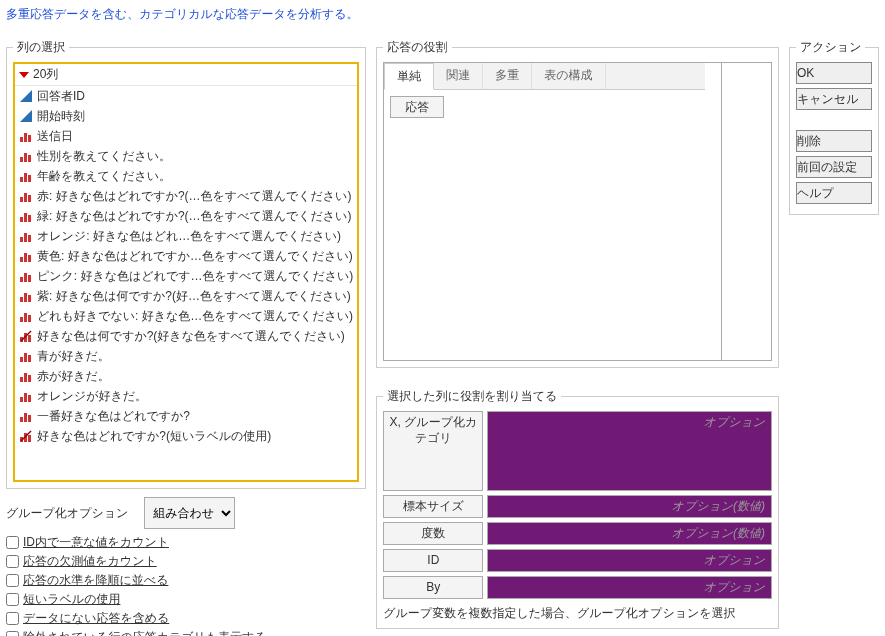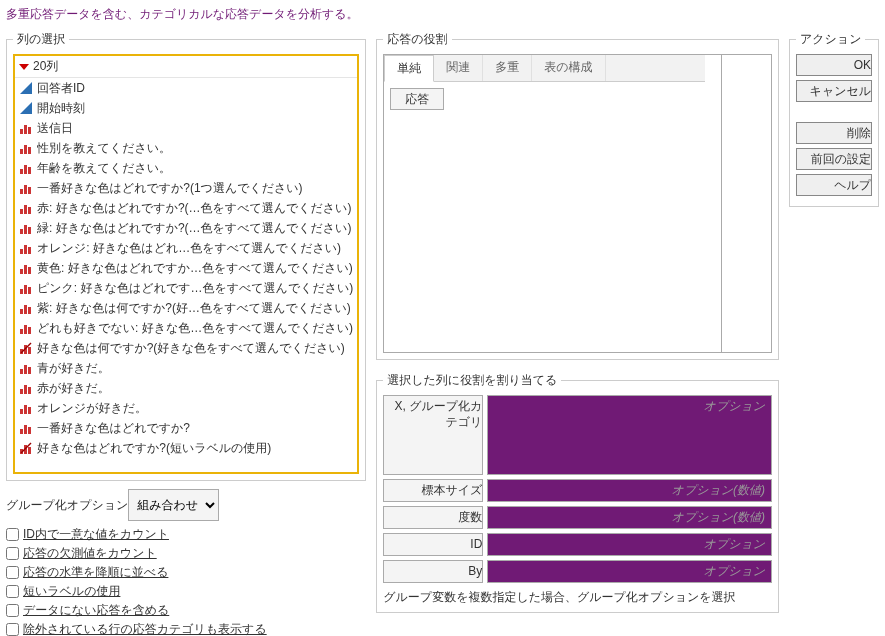--- a/index.html
+++ b/index.html
@@ -5,30 +5,30 @@
   * { box-sizing: border-box; }
   body {
     font-family: "Meiryo UI", "Yu Gothic UI", "MS PGothic", sans-serif;
     font-size: 12px;
     color: #333;
     margin: 0;
     padding: 6px;
     background: #fff;
     width: 885px;
   }
-  .top-desc { margin-bottom: 4px; color: #701a75; }
+  .top-desc { margin-bottom: 4px; color: #1d4ed8; }
   .main-cols { display: flex; gap: 10px; }
   .col-left { flex: 0 0 355px; display:flex; flex-direction:column; }
   .col-mid  { flex: 1; display:flex; flex-direction:column; }
   .col-right{ flex: 0 0 90px; }
 
   fieldset {
     border: 1px solid #ccc;
     padding: 6px;
-    margin: 4px 0 8px 0;
+    margin: 12px 0 8px 0;
     position: relative;
   }
   legend { padding: 0 4px; color: #333; }
 
   
   .list-box {
     border: 2px solid #eab308;
     background: #fff;
     height: 420px;
     overflow: auto;
@@ -52,21 +52,21 @@
     line-height:18px;
     white-space:nowrap;
     overflow:hidden;
     text-overflow: ellipsis;
   }
   .icon { width:14px; height:14px; flex:0 0 14px; display:inline-block; }
   .icon svg { width:14px; height:14px; display:block;}
   .txt { overflow:hidden; text-overflow:ellipsis; white-space:nowrap; }
 
   
-  .group-opt-row { display:flex; align-items:center; gap:0; margin-bottom:4px;}
+  .group-opt-row { display:flex; align-items:center; gap:16px; margin-bottom:4px;}
   select.combo {
     border:1px solid #aaa; background:#f4f4f4; font:inherit;
     height:32px; padding:0 4px;
   }
   .chk { display:flex; align-items:center; gap:4px; padding:1px 0;text-decoration:underline;}
   .chk input { margin:0; }
 
   
   .role-box { border:1px solid #aaa; background:#fff; display:flex;gap:16px; }
   .role-left { flex:1; display:flex; flex-direction:column; }
@@ -85,36 +85,36 @@
   }
   .role-body { padding:6px; min-height:270px; }
   .mini-btn {
     display:inline-block; border:1px solid #aaa;
     background:#f4f4f4; padding:2px 14px; line-height:16px;
   }
 
   
   .assign-row { display:flex; gap:4px; margin-bottom:4px; align-items:stretch;}
   .assign-btn {
-    flex:0 0 100px; text-align:right;
+    flex:0 0 100px; text-align:center;
     border:1px solid #aaa; background:#f4f4f4;
     padding:2px 0; line-height:16px;
   }
   .assign-box {
     flex:1; border:1px solid #aaa; background:#701a75;
     padding:2px 6px; color:#999; font-style:italic;text-align:right;
   }
   .assign-box.tall { height:80px; font-style:italic;}
   .assign-note { margin-top:6px; color:#333; }
 
   
   .action-btn {
     display:block; width:100%;
     border:1px solid #888; background:#efefef;
-    padding:2px 0; margin-bottom:4px; text-align:right;
+    padding:2px 0; margin-bottom:4px; text-align:left;
     line-height:16px;
   }
   .action-gap { height:16px; }
 
 </style>
 </head>
 <body>
 
 <div class="top-desc">多重応答データを含む、カテゴリカルな応答データを分析する。</div>
 
@@ -167,30 +167,20 @@
             </div>
             <div class="list-item">
               <span class="icon">
                 <svg viewBox="0 0 14 14">
                   <rect x="1" y="8" width="3" height="5" fill="#c33"></rect>
                   <rect x="5" y="4" width="3" height="9" fill="#c33"></rect>
                   <rect x="9" y="6" width="3" height="7" fill="#c33"></rect>
                 </svg>
               </span>
               <span class="txt">年齢を教えてください。</span>
-            </div>
-            <div class="list-item">
-              <span class="icon">
-                <svg viewBox="0 0 14 14">
-                  <rect x="1" y="8" width="3" height="5" fill="#c33"></rect>
-                  <rect x="5" y="4" width="3" height="9" fill="#c33"></rect>
-                  <rect x="9" y="6" width="3" height="7" fill="#c33"></rect>
-                </svg>
-              </span>
-              <span class="txt">一番好きな色はどれですか?(1つ選んでください)</span>
             </div>
             <div class="list-item">
               <span class="icon">
                 <svg viewBox="0 0 14 14">
                   <rect x="1" y="8" width="3" height="5" fill="#c33"></rect>
                   <rect x="5" y="4" width="3" height="9" fill="#c33"></rect>
                   <rect x="9" y="6" width="3" height="7" fill="#c33"></rect>
                 </svg>
               </span>
               <span class="txt">赤: 好きな色はどれですか?(…色をすべて選んでください)</span>

